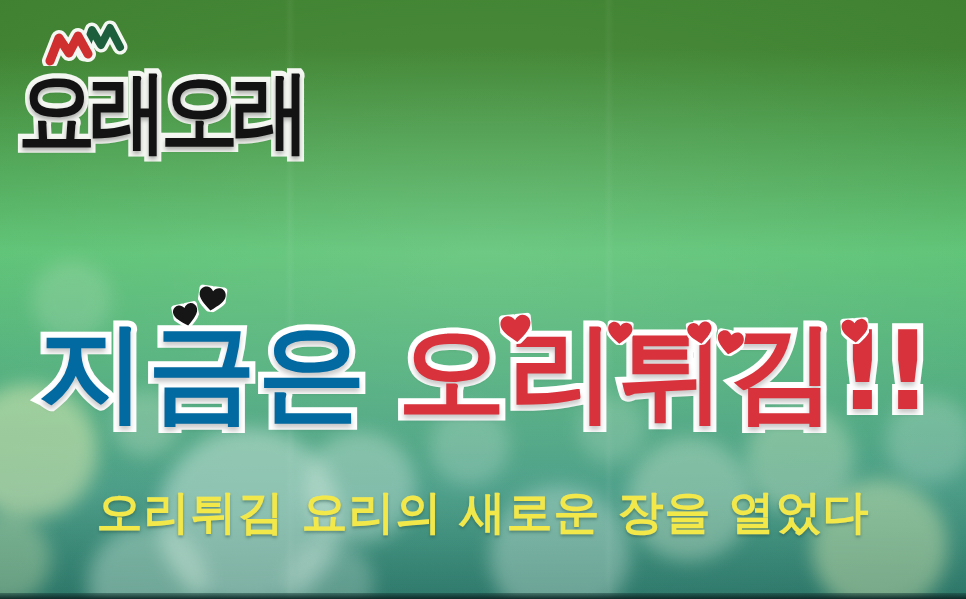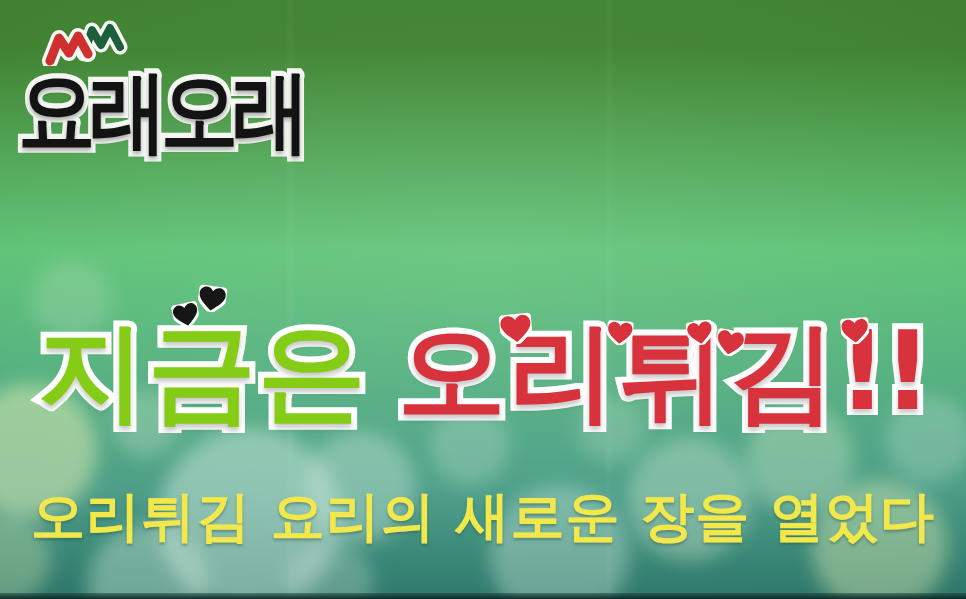--- a/index.html
+++ b/index.html
@@ -133,21 +133,21 @@
   }
 
   
   #subtitle{
     position:absolute;
     left:0; right:0;
     top:487px;
     z-index:12;
     text-align:center;
     white-space:nowrap;
-    font-size:54px;
+    font-size:46px;
     line-height:1.1;
     font-weight:bold;
     letter-spacing:1px;
     color:#f2e84a;
     text-shadow:
       0 2px 3px rgba(30,80,70,0.45),
       0 0 1px rgba(255,255,255,0.35);
   }
 </style>
 </head>
@@ -182,21 +182,21 @@
       <path id="sq-green-out" d="M44 40 L52 16 L61 31 L70 14 L80 33" fill="none" stroke="#f4f7f2" stroke-width="15" stroke-linecap="round" stroke-linejoin="round"></path>
       <path id="sq-green" d="M44 40 L52 16 L61 31 L70 14 L80 33" fill="none" stroke="#1d5e3d" stroke-width="8" stroke-linecap="round" stroke-linejoin="round"></path>
 
       <path id="sq-red-out" d="M10 47 L19 24 L29 39 L38 22 L48 40" fill="none" stroke="#f4f7f2" stroke-width="16" stroke-linecap="round" stroke-linejoin="round"></path>
       <path id="sq-red" d="M10 47 L19 24 L29 39 L38 22 L48 40" fill="none" stroke="#cf2f2f" stroke-width="9" stroke-linecap="round" stroke-linejoin="round"></path>
     </svg>
     <div class="logo-word" style="color: rgb(19, 19, 19); -webkit-text-stroke: 9px rgb(244, 247, 242);">요래오래</div>
   </div>
 
   <div id="headline">
-    <span class="hl-seg hl-black" style="color: #84cc16; text-align: center; -webkit-text-stroke: 12px rgb(255, 255, 255);">지금은</span><span class="hl-seg hl-red" style="color: rgb(216, 50, 60); -webkit-text-stroke: 12px rgb(255, 255, 255);">오리튀김</span><span class="hl-seg hl-bang" style="color: rgb(216, 50, 60); -webkit-text-stroke: 12px rgb(255, 255, 255);">!!</span>
+    <span class="hl-seg hl-black" style="color: #0369a1; text-align: center; -webkit-text-stroke: 12px rgb(255, 255, 255);">지금은</span><span class="hl-seg hl-red" style="color: rgb(216, 50, 60); -webkit-text-stroke: 12px rgb(255, 255, 255);">오리튀김</span><span class="hl-seg hl-bang" style="color: rgb(216, 50, 60); -webkit-text-stroke: 12px rgb(255, 255, 255);">!!</span>
   </div>
 
   <div class="hearts-layer" id="hearts-layer">
       <svg class="heart" viewBox="0 0 32 30" style="left: 173px; top: 303px; width: 26px; height: 24.375px; transform: rotate(-12deg);">
         <path d="M16 28 C7 21 1 15.5 1 9.5 C1 4.8 4.6 1.5 8.6 1.5 C11.6 1.5 14.4 3.2 16 6 C17.6 3.2 20.4 1.5 23.4 1.5 C27.4 1.5 31 4.8 31 9.5 C31 15.5 25 21 16 28 Z" fill="none" stroke="#ffffff" stroke-width="7" stroke-linejoin="round"></path>
         <path d="M16 28 C7 21 1 15.5 1 9.5 C1 4.8 4.6 1.5 8.6 1.5 C11.6 1.5 14.4 3.2 16 6 C17.6 3.2 20.4 1.5 23.4 1.5 C27.4 1.5 31 4.8 31 9.5 C31 15.5 25 21 16 28 Z" fill="#161616"></path>
       </svg>
       <svg class="heart" viewBox="0 0 32 30" style="left: 198px; top: 286px; width: 28px; height: 26.25px; transform: rotate(8deg);">
         <path d="M16 28 C7 21 1 15.5 1 9.5 C1 4.8 4.6 1.5 8.6 1.5 C11.6 1.5 14.4 3.2 16 6 C17.6 3.2 20.4 1.5 23.4 1.5 C27.4 1.5 31 4.8 31 9.5 C31 15.5 25 21 16 28 Z" fill="none" stroke="#ffffff" stroke-width="7" stroke-linejoin="round"></path>
         <path d="M16 28 C7 21 1 15.5 1 9.5 C1 4.8 4.6 1.5 8.6 1.5 C11.6 1.5 14.4 3.2 16 6 C17.6 3.2 20.4 1.5 23.4 1.5 C27.4 1.5 31 4.8 31 9.5 C31 15.5 25 21 16 28 Z" fill="#161616"></path>

